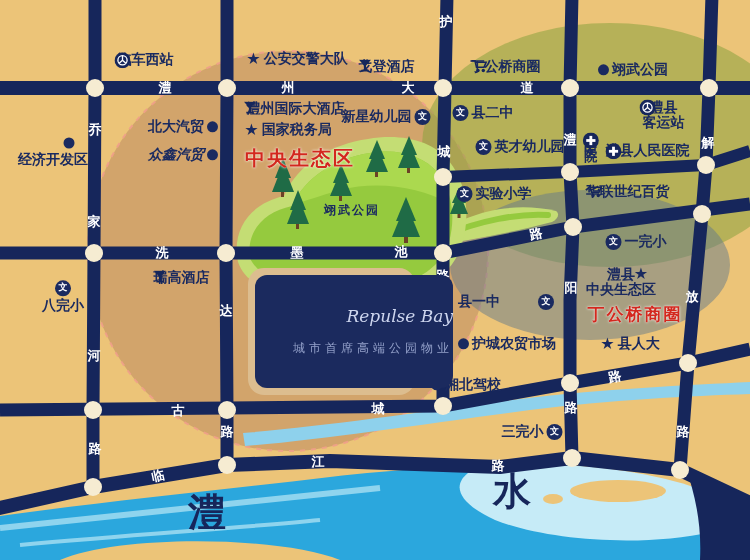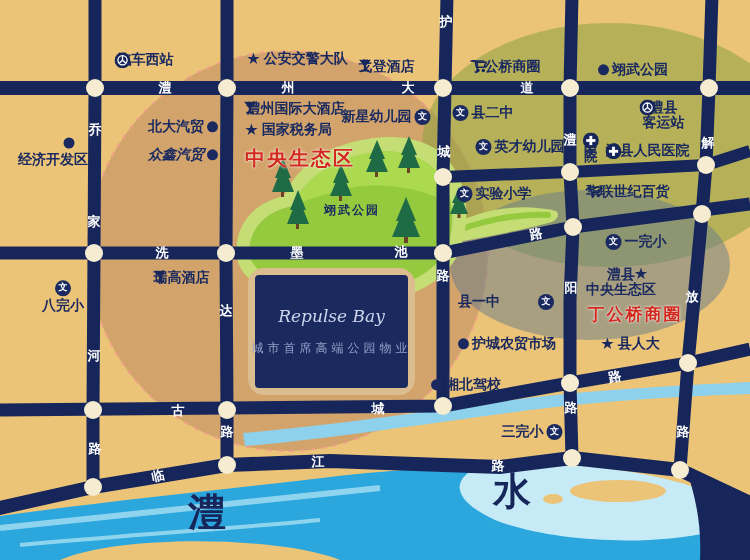--- a/index.html
+++ b/index.html
@@ -22,22 +22,22 @@
           transform:translate(-50%,-50%);}
   .district{position:absolute;color:#d3281e;font-weight:bold;transform:translate(-50%,-50%);
             letter-spacing:2px;white-space:nowrap;
             text-shadow:0 0 3px rgba(255,255,255,.85),0 0 1px rgba(255,255,255,.9);}
   .riverchar{position:absolute;color:#16265b;font-weight:bold;font-size:38px;
              transform:translate(-50%,-50%);}
   .park-label{position:absolute;left:352px;top:210px;transform:translate(-50%,-50%);
               color:#1a2a60;font-weight:bold;font-size:12px;letter-spacing:2px;white-space:nowrap;}
   .project-box{position:absolute;left:248px;top:268px;width:167px;height:127px;
                background:#dcbd8f;border-radius:16px;box-sizing:border-box;padding:7px;}
-  .project-inner{width:100%;height:100%;background:#1b2a5e;border-radius:4px;
-                 display:flex;flex-direction:column;align-items:center;justify-content:center;}
+  .project-inner{width:100%;height:100%;background:#1b2a5e;border-radius:12px;
+                 display:flex;flex-direction:column;align-items:flex-end;justify-content:center;padding-left:45px;}
   .pb-en{font-family:"DejaVu Serif",serif;font-style:italic;font-size:17px;color:#cdd5ee;
          margin-bottom:6px;white-space:nowrap;}
   .pb-cn{font-size:25px;font-weight:bold;color:#ffffff;letter-spacing:1px;white-space:nowrap;}
   .pb-tag{font-size:12px;color:#93a0c9;letter-spacing:4px;margin-top:8px;white-space:nowrap;}
 </style>
 </head>
 <body>
 
 <div class="map">
 

